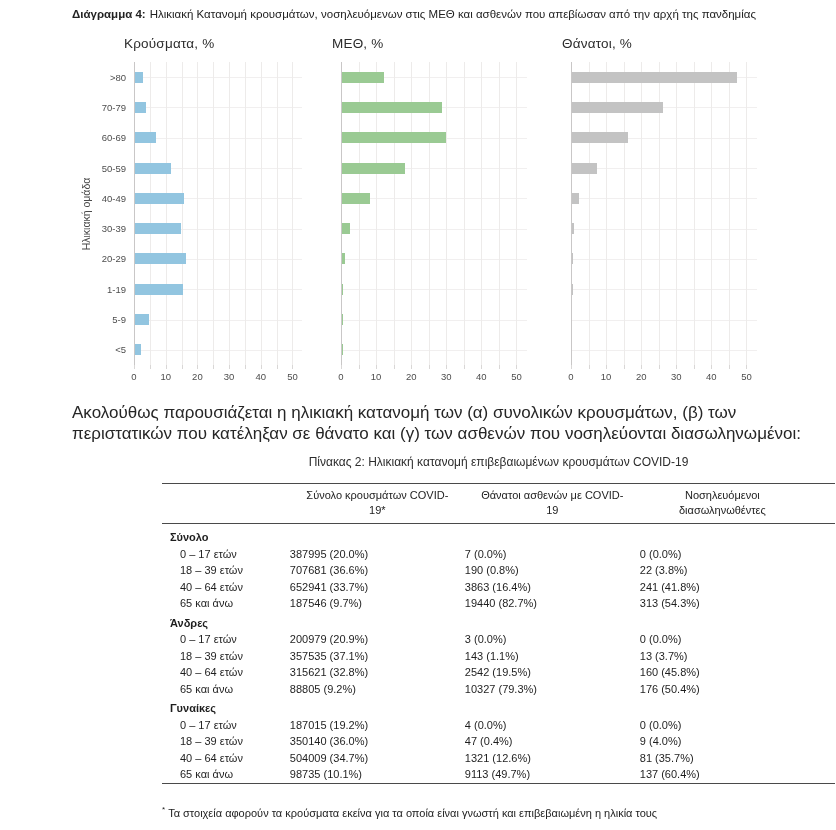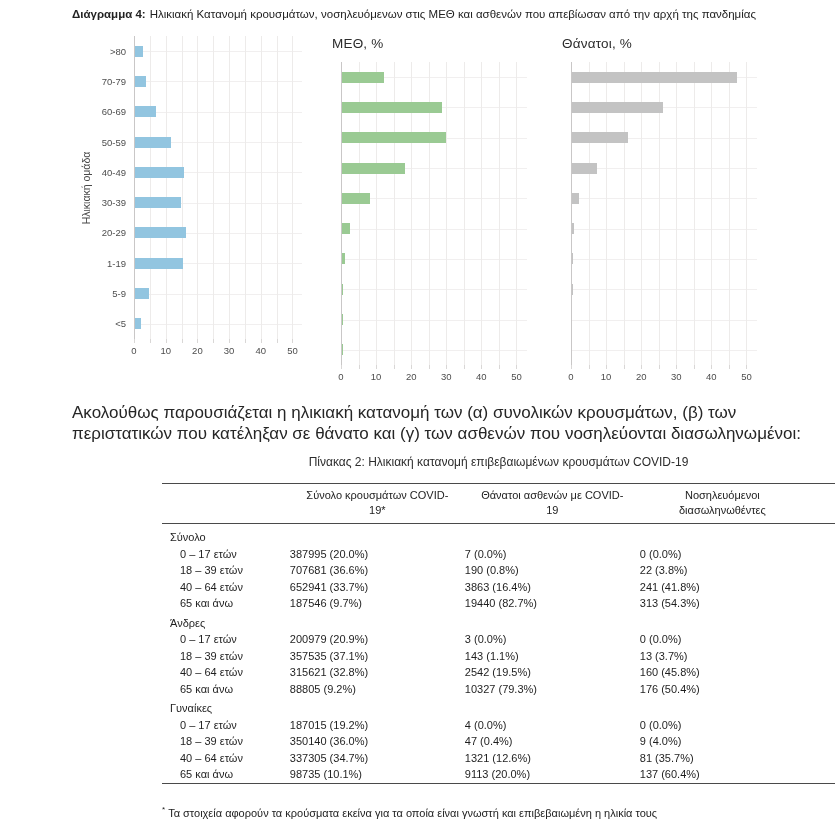--- a/index.html
+++ b/index.html
@@ -46,38 +46,39 @@
   .table-block{position:absolute;left:162px;top:455px;width:673px;}
   .table-title{text-align:center;font-size:12px;color:#2d2d2d;margin-bottom:14px;}
   table{width:100%;border-collapse:collapse;
         border-top:1.5px solid #4a4a4a;border-bottom:1.5px solid #4a4a4a;}
   thead tr{border-bottom:1.5px solid #4a4a4a;}
   th{font-weight:normal;font-size:11px;color:#222;text-align:center;
      padding:4px 14px 5px;line-height:15px;}
   th.c1{width:19%;padding:0;}
   th.c2{width:26%;} th.c3{width:26%;} th.c4{width:29%;padding-right:44px;}
   td{font-size:11px;line-height:16.5px;padding:0;color:#1e1e1e;}
-  tr.sec td{font-weight:normal;padding-left:8px;padding-top:3px;}
+  tr.sec td{font-weight:bold;padding-left:8px;padding-top:3px;}
   tr.datarow td.age{padding-left:18px;}
   tr.datarow td.num{text-align:left;}
   tr.datarow td.c4n{padding-right:44px;}
   tbody tr:first-child td{padding-top:5px;}
   .footnote{margin-top:21px;font-size:11px;color:#222;}
   .footnote sup{font-size:8px;margin-right:3px;}
 </style>
 </head>
 <body>
 
 <div class="fig-title">
   <span class="lbl">Διάγραμμα 4:</span><span class="txt">Ηλικιακή Κατανομή κρουσμάτων, νοσηλευόμενων στις ΜΕΘ και ασθενών που απεβίωσαν από την αρχή της πανδημίας</span>
 </div>
 
 <div class="charts">
 
   <div class="chart-panel first">
+    <div class="chart-title">Κρούσματα, %</div>
     <div class="chart-body">
       <div class="ylab">
           <span>Ηλικιακή ομάδα</span>
         </div>
       <div class="cats">
           <div class="cat">&gt;80</div>
           <div class="cat">70-79</div>
           <div class="cat">60-69</div>
           <div class="cat">50-59</div>
           <div class="cat">40-49</div>
@@ -348,28 +349,28 @@
           <td class="num c4n">0 (0.0%)</td>
         </tr>
         <tr class="datarow">
           <td class="age">18 – 39 ετών</td>
           <td class="num">350140 (36.0%)</td>
           <td class="num">47 (0.4%)</td>
           <td class="num c4n">9 (4.0%)</td>
         </tr>
         <tr class="datarow">
           <td class="age">40 – 64 ετών</td>
-          <td class="num">337305 (34.7%)</td>
+          <td class="num">504009 (34.7%)</td>
           <td class="num">1321 (12.6%)</td>
           <td class="num c4n">81 (35.7%)</td>
         </tr>
         <tr class="datarow">
           <td class="age">65 και άνω</td>
           <td class="num">98735 (10.1%)</td>
-          <td class="num">9113 (20.0%)</td>
+          <td class="num">9113 (49.7%)</td>
           <td class="num c4n">137 (60.4%)</td>
         </tr>
       </tbody>
   </table>
   <div class="footnote">
     <sup>*</sup><span>Τα στοιχεία αφορούν τα κρούσματα εκείνα για τα οποία είναι γνωστή και επιβεβαιωμένη η ηλικία τους</span>
   </div>
 </div>
 
 </body></html>

